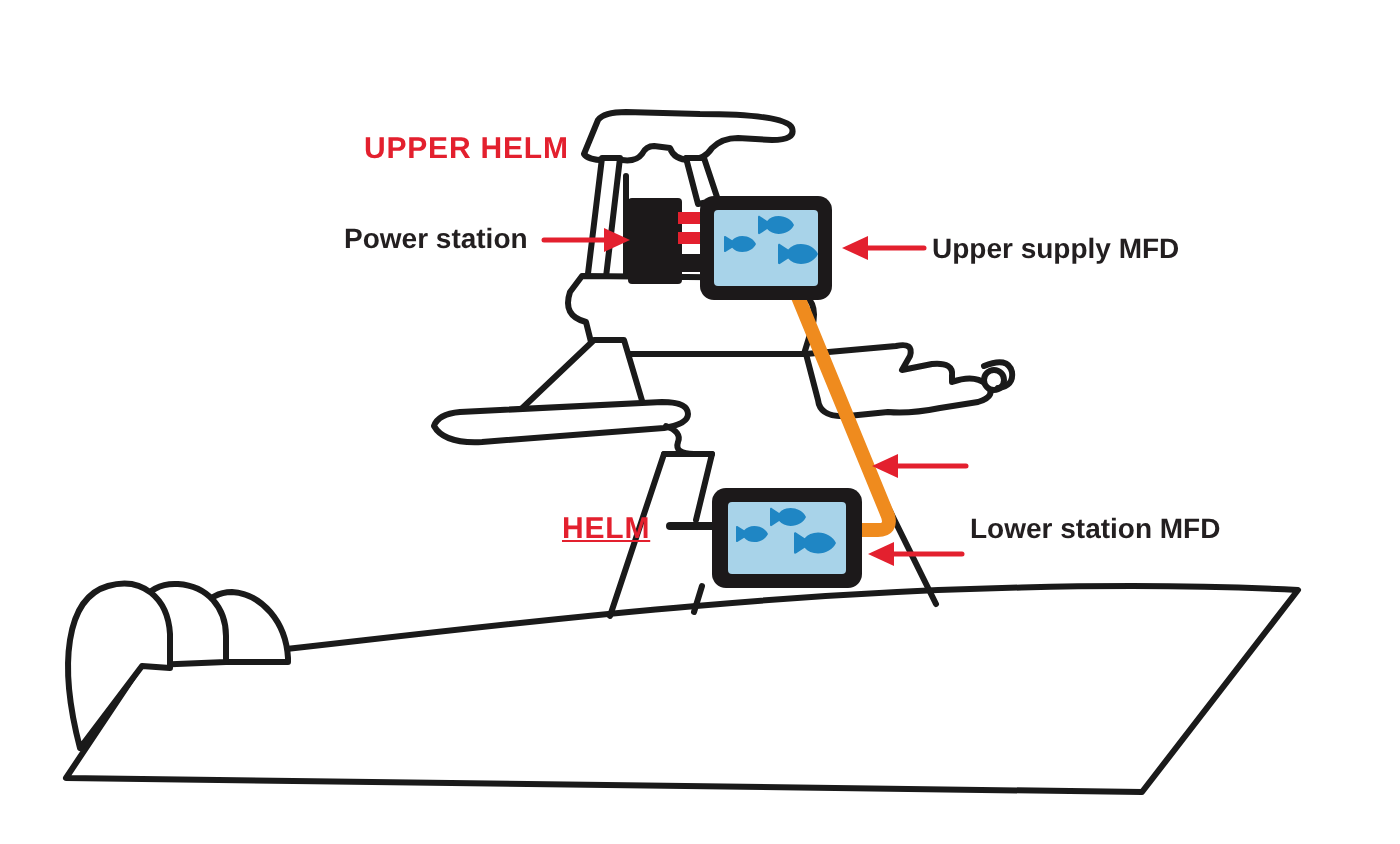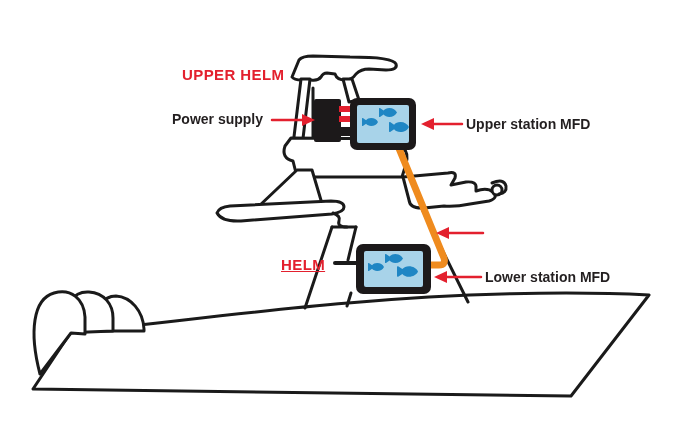--- a/index.html
+++ b/index.html
@@ -117,17 +117,17 @@
       <line class="red-line" x1="449" y1="233" x2="483" y2="233"></line>
       <polygon class="red-fill" points="436,233 449,227 449,239"></polygon>
     </g>
     <g>
       <line class="red-line" x1="447" y1="277" x2="481" y2="277"></line>
       <polygon class="red-fill" points="434,277 447,271 447,283"></polygon>
     </g>
   </svg>
 
   <div class="lbl red" style="left:182px; top:66px;">UPPER HELM</div>
-  <div class="lbl" style="left:172px; top:111px;">Power supply</div>
-  <div class="lbl" style="left:466px; top:116px;">Upper station MFD</div>
-  <div class="lbl" style="left:485px; top:269px;">Lower station MFD</div>
+  <div class="lbl" style="left:172px; top:111px;">Power station</div>
+  <div class="lbl" style="left:466px; top:116px;">Upper supply MFD</div>
+  <div class="lbl" style="left:485px; top:256px;">Lower station MFD</div>
   <div class="lbl red" style="left:281px; top:256px;text-decoration:underline;">HELM</div>
 </div>
 
 </body></html>

